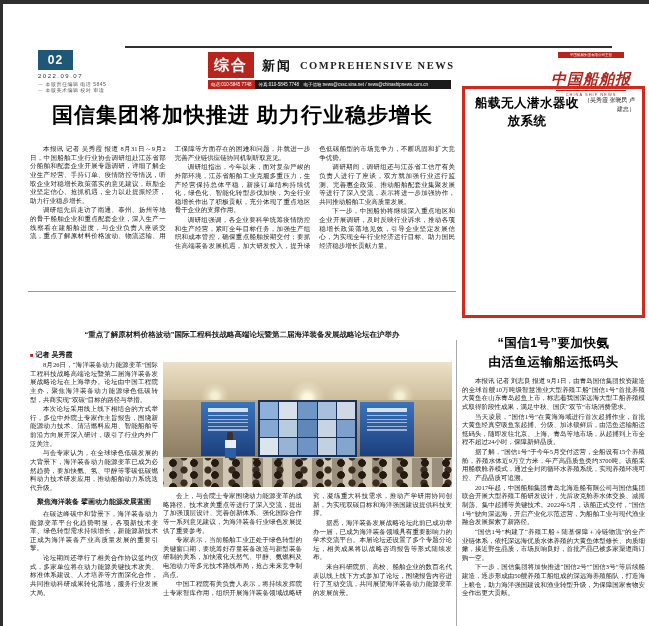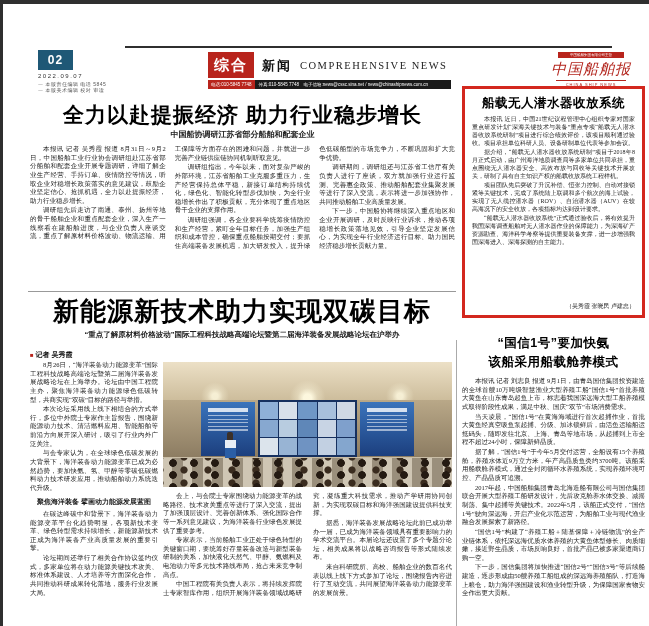--- a/index.html
+++ b/index.html
@@ -14,30 +14,30 @@
   .pagenum{left:38px;top:50px;width:35px;height:20px;background:#1f5876;color:#fff;
     font-weight:bold;font-size:12px;text-align:center;line-height:20px;letter-spacing:1px;}
   .pagedate{left:38px;top:73px;font-size:6px;letter-spacing:1.5px;color:#333;}
   .edline{left:38px;font-size:5px;color:#555;letter-spacing:.5px;white-space:nowrap;}
 
   
   .mast{left:208px;top:52px;width:243px;height:38px;}
   .mast-badge{position:absolute;left:0;top:0;width:46px;height:26px;background:#b8241c;color:#fff;
     font-weight:bold;font-size:15px;text-align:center;line-height:26px;letter-spacing:2px;}
   .mast-cn{position:absolute;left:54px;top:5px;font-size:13px;font-weight:bold;color:#111;letter-spacing:2px;}
-  .mast-en{position:absolute;left:92px;top:8px;font-size:10.5px;font-weight:normal;color:#222;
+  .mast-en{position:absolute;left:92px;top:8px;font-size:10.5px;font-weight:bold;color:#222;
     font-family:"Liberation Serif","DejaVu Serif",serif;letter-spacing:1.5px;white-space:nowrap;}
   .mast-bar{position:absolute;left:0;top:28px;width:243px;height:9px;background:#1a1a1a;display:flex;align-items:center;}
   .mast-bar .seg-red{background:#b8241c;height:9px;line-height:9px;padding:0 3px;color:#fff;font-size:4.5px;white-space:nowrap;}
   .mast-bar .seg-blk{color:#fff;font-size:4.5px;padding:0 4px;white-space:nowrap;overflow:hidden;}
 
   
   .brand{left:548px;top:52px;width:86px;height:40px;text-align:center;}
   .brand-badge{height:6px;background:#b8241c;color:#fff;font-size:3.5px;line-height:6px;overflow:hidden;margin:0 10px;}
-  .brand-name{color:#b3261e;font-size:15px;font-weight:normal;margin-top:2px;
+  .brand-name{color:#b3261e;font-size:15px;font-weight:bold;margin-top:12px;
     font-family:"Liberation Serif","DejaVu Serif",serif;font-style:italic;letter-spacing:1px;}
   .brand-sub{color:#b3261e;font-size:4px;letter-spacing:1px;border-top:1px solid #b3261e;margin:1px 8px 0;padding-top:1px;}
 
   
   .headline1{left:30px;top:101px;width:425px;text-align:center;font-size:21px;font-weight:bold;color:#000;letter-spacing:1px;}
   .deck1{left:30px;top:129px;width:425px;text-align:center;font-size:8px;font-weight:bold;color:#222;}
   .headline2{left:28px;top:294px;width:428px;text-align:center;font-size:26px;font-weight:bold;color:#000;letter-spacing:1px;}
   .deck2{left:28px;top:330px;width:428px;text-align:center;font-size:7.5px;font-weight:bold;color:#222;white-space:nowrap;}
 
   
@@ -50,21 +50,21 @@
 
   .byline{left:30px;top:350px;width:128px;font-size:7px;font-weight:bold;color:#111;}
   .byline .sq{color:#b8241c;font-size:6px;}
   .mid-left{left:30px;top:361px;width:128px;height:260px;}
   .subhead{font-size:7px;font-weight:bold;text-align:center;text-indent:0 !important;
     margin:4px 0 4px 0 !important;font-family:"Liberation Sans","DejaVu Sans",sans-serif;}
   .mid-bottom{left:163px;top:492px;width:289px;height:130px;column-count:2;column-gap:11px;}
 
   
   .redbox{left:462px;top:86px;width:183px;height:232px;border:3px solid #d3281e;box-sizing:border-box;
-    padding:5px 7px 4px;display:flex;flex-direction:column;}
+    padding:5px 7px 4px;display:flex;flex-direction:row;}
   .redbox-title{text-align:center;font-size:12.5px;font-weight:bold;color:#000;line-height:1.45;letter-spacing:.5px;}
   .redbox-body{flex:1;overflow:hidden;margin-top:4px;}
   .redbox-credit{text-align:right;font-size:6px;color:#1c1c1c;
     font-family:"Liberation Serif","DejaVu Serif",serif;margin-top:2px;}
   .right-head{left:462px;top:334px;width:183px;text-align:center;font-size:12.5px;font-weight:bold;
     color:#000;line-height:1.55;letter-spacing:.5px;}
   .right-body{left:462px;top:377px;width:183px;height:249px;}
 
   
   .photo{left:163px;top:362px;width:289px;height:125px;overflow:hidden;background:#9b8c72;}
@@ -126,35 +126,33 @@
       <span class="seg-blk">传真:010-5845 7748　电子信箱:news@cssc.sina.net / news@chinashipnews.com.cn</span>
     </div>
   </div>
 
   <div class="abs brand">
     <div class="brand-badge">中国船舶集团有限公司主管</div>
     <div class="brand-name">中国船舶报</div>
     <div class="brand-sub">CHINA SHIP NEWS</div>
   </div>
 
-  <div class="abs headline1">全力以赴提振经济 助力行业稳步增长</div>
-  <div class="abs deck1">中国船协调研江苏省部分船舶和配套企业</div>
+  <div class="abs headline1">国信集团将加快推进 助力行业稳步增长</div>
   <div class="abs cols3 body-text">
     <p>本报讯 记者 吴秀霞 报道 8月31日～9月2日，中国船舶工业行业协会调研组赴江苏省部分船舶和配套企业开展专题调研，详细了解企业生产经营、手持订单、疫情防控等情况，听取企业对稳增长政策落实的意见建议，鼓励企业坚定信心、抢抓机遇，全力以赴提振经济，助力行业稳步增长。</p>
     <p>调研组先后走访了南通、泰州、扬州等地的骨干船舶企业和重点配套企业，深入生产一线察看在建船舶进度，与企业负责人座谈交流，重点了解原材料价格波动、物流运输、用工保障等方面存在的困难和问题，并就进一步完善产业链供应链协同机制听取意见。</p>
     <p>调研组指出，今年以来，面对复杂严峻的外部环境，江苏省船舶工业克服多重压力，生产经营保持总体平稳，新接订单结构持续优化，绿色化、智能化转型步伐加快，为全行业稳增长作出了积极贡献，充分体现了重点地区骨干企业的支撑作用。</p>
     <p>调研组强调，各企业要科学统筹疫情防控和生产经营，紧盯全年目标任务，加强生产组织和成本管控，确保重点船舶按期交付；要抓住高端装备发展机遇，加大研发投入，提升绿色低碳船型的市场竞争力，不断巩固和扩大竞争优势。</p>
     <p>调研期间，调研组还与江苏省工信厅有关负责人进行了座谈，双方就加强行业运行监测、完善惠企政策、推动船舶配套业集聚发展等进行了深入交流，表示将进一步加强协作，共同推动船舶工业高质量发展。</p>
     <p>下一步，中国船协将继续深入重点地区和企业开展调研，及时反映行业诉求，推动各项稳增长政策落地见效，引导企业坚定发展信心，为实现全年行业经济运行目标、助力国民经济稳步增长贡献力量。</p>
   </div>
 
   <div class="abs divider-h"></div>
   <div class="abs divider-v"></div>
 
-  <div class="abs headline2">新能源新技术助力实现双碳目标</div>
   <div class="abs deck2">“重点了解原材料价格波动”国际工程科技战略高端论坛暨第二届海洋装备发展战略论坛在沪举办</div>
   <div class="abs byline">
     <span class="sq">■</span>
     <span>记者 吴秀霞</span>
   </div>
   <div class="abs mid-left body-text">
     <p>8月26日，“海洋装备动力能源变革”国际工程科技战略高端论坛暨第二届海洋装备发展战略论坛在上海举办。论坛由中国工程院主办，聚焦海洋装备动力能源绿色低碳转型，共商实现“双碳”目标的路径与举措。</p>
     <p>本次论坛采用线上线下相结合的方式举行，多位中外院士专家作主旨报告，围绕新能源动力技术、清洁燃料应用、智能船舶等前沿方向展开深入研讨，吸引了行业内外广泛关注。</p>
     <p>与会专家认为，在全球绿色低碳发展的大背景下，海洋装备动力能源变革已成为必然趋势，要加快氨、氢、甲醇等零碳低碳燃料动力技术研发应用，推动船舶动力系统迭代升级。</p>
     <p class="subhead">聚焦海洋装备 擘画动力能源发展蓝图</p>
@@ -212,21 +210,21 @@
       <p>本报讯 近日，中国21世纪议程管理中心组织专家对国家重点研发计划“深海关键技术与装备”重点专项“船载无人潜水器收放系统研制”项目进行综合绩效评价，该项目顺利通过验收。项目承担单位科研人员、设备研制单位代表等参加会议。</p>
       <p>据介绍，“船载无人潜水器收放系统研制”项目于2018年8月正式启动，由广州海洋地质调查局等多家单位共同承担，重点围绕无人潜水器安全、高效布放与回收等关键技术开展攻关，研制了具有自主知识产权的船载收放系统工程样机。</p>
       <p>项目团队先后突破了升沉补偿、恒张力控制、自动对接锁紧等关键技术，完成了系统陆上联调和多个航次的海上试验，实现了无人缆控潜水器（ROV）、自治潜水器（AUV）在较高海况下的安全收放，各项指标均达到设计要求。</p>
       <p>“船载无人潜水器收放系统”正式通过验收后，将有效提升我国深海调查船舶对无人潜水器作业的保障能力，为深海矿产资源勘查、海洋科学考察等提供重要装备支撑，进一步增强我国深海进入、深海探测的自主能力。</p>
     </div>
     <div class="redbox-credit">（吴秀霞 张晓民 卢建忠）</div>
   </div>
 
   <div class="abs right-head">
     <div>“国信1号”要加快氨</div>
-    <div>该船采用船载舱养模式</div>
+    <div>由活鱼运输船运抵码头</div>
   </div>
   <div class="abs right-body body-text">
     <p>本报讯 记者 刘志良 报道 9月1日，由青岛国信集团投资建造的全球首艘10万吨级智慧渔业大型养殖工船“国信1号”首批养殖大黄鱼在山东青岛起鱼上市，标志着我国深远海大型工船养殖模式取得阶段性成果，满足中秋、国庆“双节”市场消费需求。</p>
     <p>当天凌晨，“国信1号”在黄海海域进行首次起捕作业，首批大黄鱼经真空吸鱼泵起捕、分级、加冰锁鲜后，由活鱼运输船运抵码头，随即发往北京、上海、青岛等地市场，从起捕到上市全程不超过24小时，保障新鲜品质。</p>
     <p>据了解，“国信1号”于今年5月交付运营，全船设有15个养殖舱，养殖水体近9万立方米，年产高品质鱼类约3700吨。该船采用船载舱养模式，通过全封闭循环水养殖系统，实现养殖环境可控、产品品质可追溯。</p>
     <p>2017年起，中国船舶集团青岛北海造船有限公司与国信集团联合开展大型养殖工船研发设计，先后攻克舱养水体交换、减摇制荡、集中起捕等关键技术。2022年5月，该船正式交付，“国信1号”驶向深远海，开启产业化示范运营，为船舶工业与现代渔业融合发展探索了新路径。</p>
     <p>“国信1号”构建了“养殖工船＋陆基保障＋冷链物流”的全产业链体系，依托深远海优质水体养殖的大黄鱼体型修长、肉质细嫩，接近野生品质，市场反响良好，首批产品已被多家渠道商订购一空。</p>
     <p>下一步，国信集团将加快推进“国信2号”“国信3号”等后续船建造，逐步形成由50艘养殖工船组成的深远海养殖船队，打造海上粮仓，助力海洋强国建设和渔业转型升级，为保障国家食物安全作出更大贡献。</p>
   </div>
 </div>

